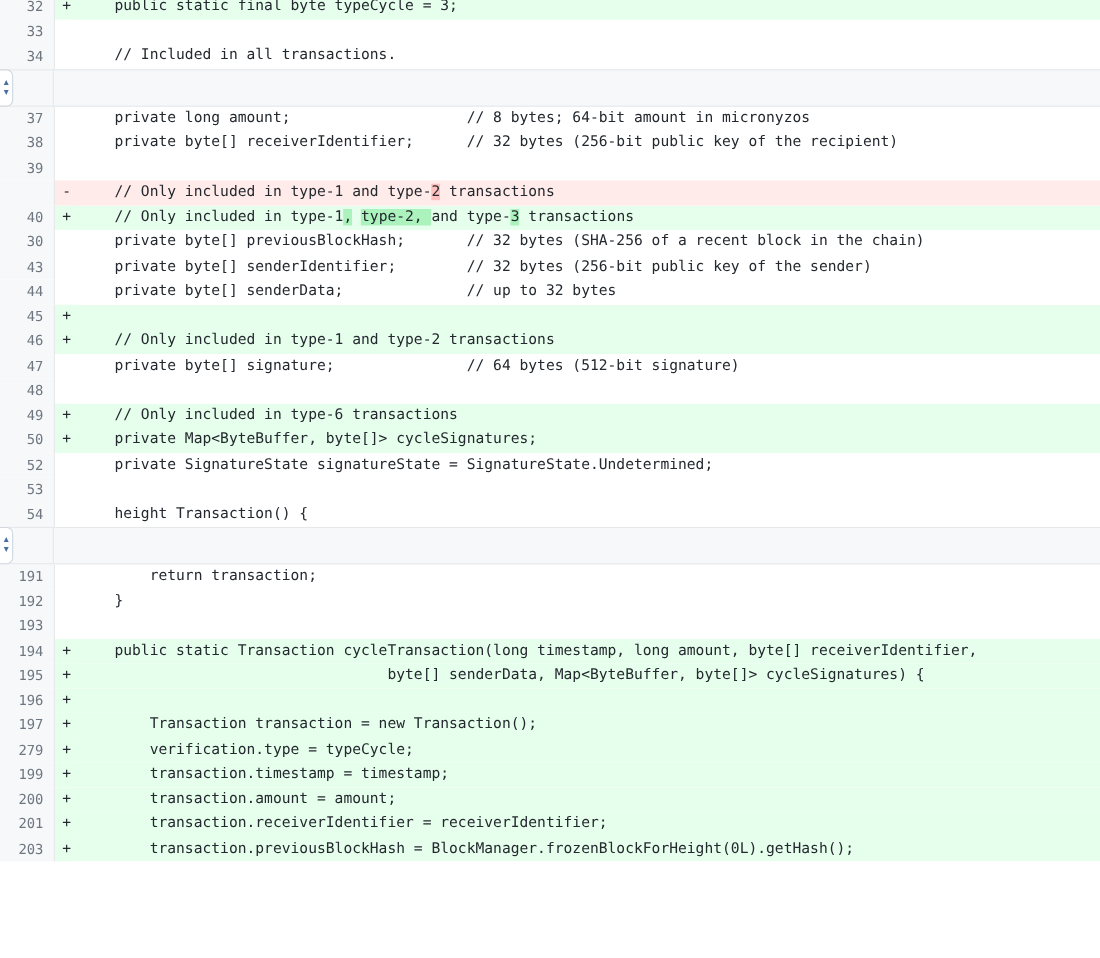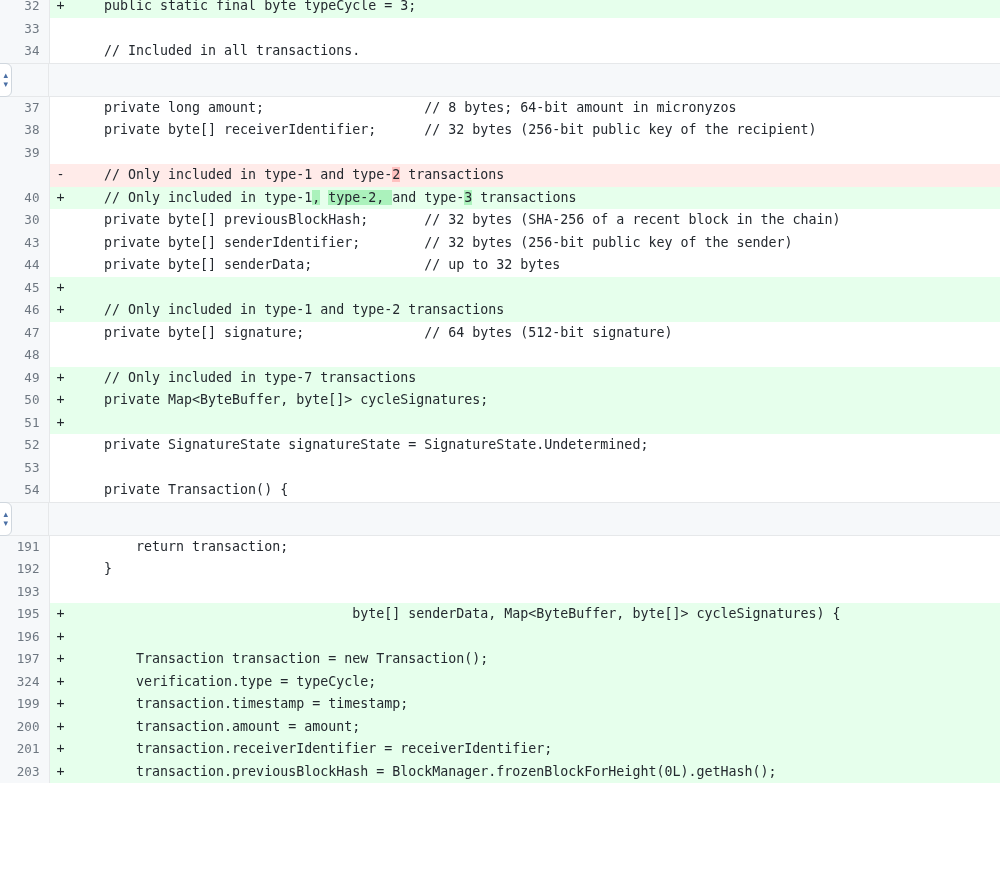--- a/index.html
+++ b/index.html
@@ -222,46 +222,41 @@
           <td class="code"><span>    private byte[] signature;               // 64 bytes (512-bit signature)</span></td>
         </tr>
         <tr class="diff-row r-ctx">
           <td class="ln">48</td>
           <td class="mk"></td>
           <td class="code"><span></span></td>
         </tr>
         <tr class="diff-row r-add">
           <td class="ln">49</td>
           <td class="mk">+</td>
-          <td class="code"><span>    // Only included in type-7 transactions</span></td>
+          <td class="code"><span>    // Only included in type-6 transactions</span></td>
         </tr>
         <tr class="diff-row r-add">
           <td class="ln">50</td>
           <td class="mk">+</td>
           <td class="code"><span>    private Map&lt;ByteBuffer, byte[]&gt; cycleSignatures;</span></td>
         </tr>
-        <tr class="diff-row r-add">
-          <td class="ln">51</td>
-          <td class="mk">+</td>
-          <td class="code"><span></span></td>
-        </tr>
         <tr class="diff-row r-ctx">
           <td class="ln">52</td>
           <td class="mk"></td>
           <td class="code"><span>    private SignatureState signatureState = SignatureState.Undetermined;</span></td>
         </tr>
         <tr class="diff-row r-ctx">
           <td class="ln">53</td>
           <td class="mk"></td>
           <td class="code"><span></span></td>
         </tr>
         <tr class="diff-row r-ctx">
           <td class="ln">54</td>
           <td class="mk"></td>
-          <td class="code"><span>    private Transaction() {</span></td>
+          <td class="code"><span>    height Transaction() {</span></td>
         </tr>
         <tr class="hunk-row">
           <td colspan="3">
             <div class="hunk-wrap">
               <div class="hunk-line"></div>
               <div class="hunk-gutter"></div>
               <div class="expander">
                 <div class="arrows">
                   <span>▴</span>
                   <span>▾</span>
@@ -279,36 +274,41 @@
           <td class="ln">192</td>
           <td class="mk"></td>
           <td class="code"><span>    }</span></td>
         </tr>
         <tr class="diff-row r-ctx">
           <td class="ln">193</td>
           <td class="mk"></td>
           <td class="code"><span></span></td>
         </tr>
         <tr class="diff-row r-add">
+          <td class="ln">194</td>
+          <td class="mk">+</td>
+          <td class="code"><span>    public static Transaction cycleTransaction(long timestamp, long amount, byte[] receiverIdentifier,</span></td>
+        </tr>
+        <tr class="diff-row r-add">
           <td class="ln">195</td>
           <td class="mk">+</td>
           <td class="code"><span>                                   byte[] senderData, Map&lt;ByteBuffer, byte[]&gt; cycleSignatures) {</span></td>
         </tr>
         <tr class="diff-row r-add">
           <td class="ln">196</td>
           <td class="mk">+</td>
           <td class="code"><span></span></td>
         </tr>
         <tr class="diff-row r-add">
           <td class="ln">197</td>
           <td class="mk">+</td>
           <td class="code"><span>        Transaction transaction = new Transaction();</span></td>
         </tr>
         <tr class="diff-row r-add">
-          <td class="ln">324</td>
+          <td class="ln">279</td>
           <td class="mk">+</td>
           <td class="code"><span>        verification.type = typeCycle;</span></td>
         </tr>
         <tr class="diff-row r-add">
           <td class="ln">199</td>
           <td class="mk">+</td>
           <td class="code"><span>        transaction.timestamp = timestamp;</span></td>
         </tr>
         <tr class="diff-row r-add">
           <td class="ln">200</td>

